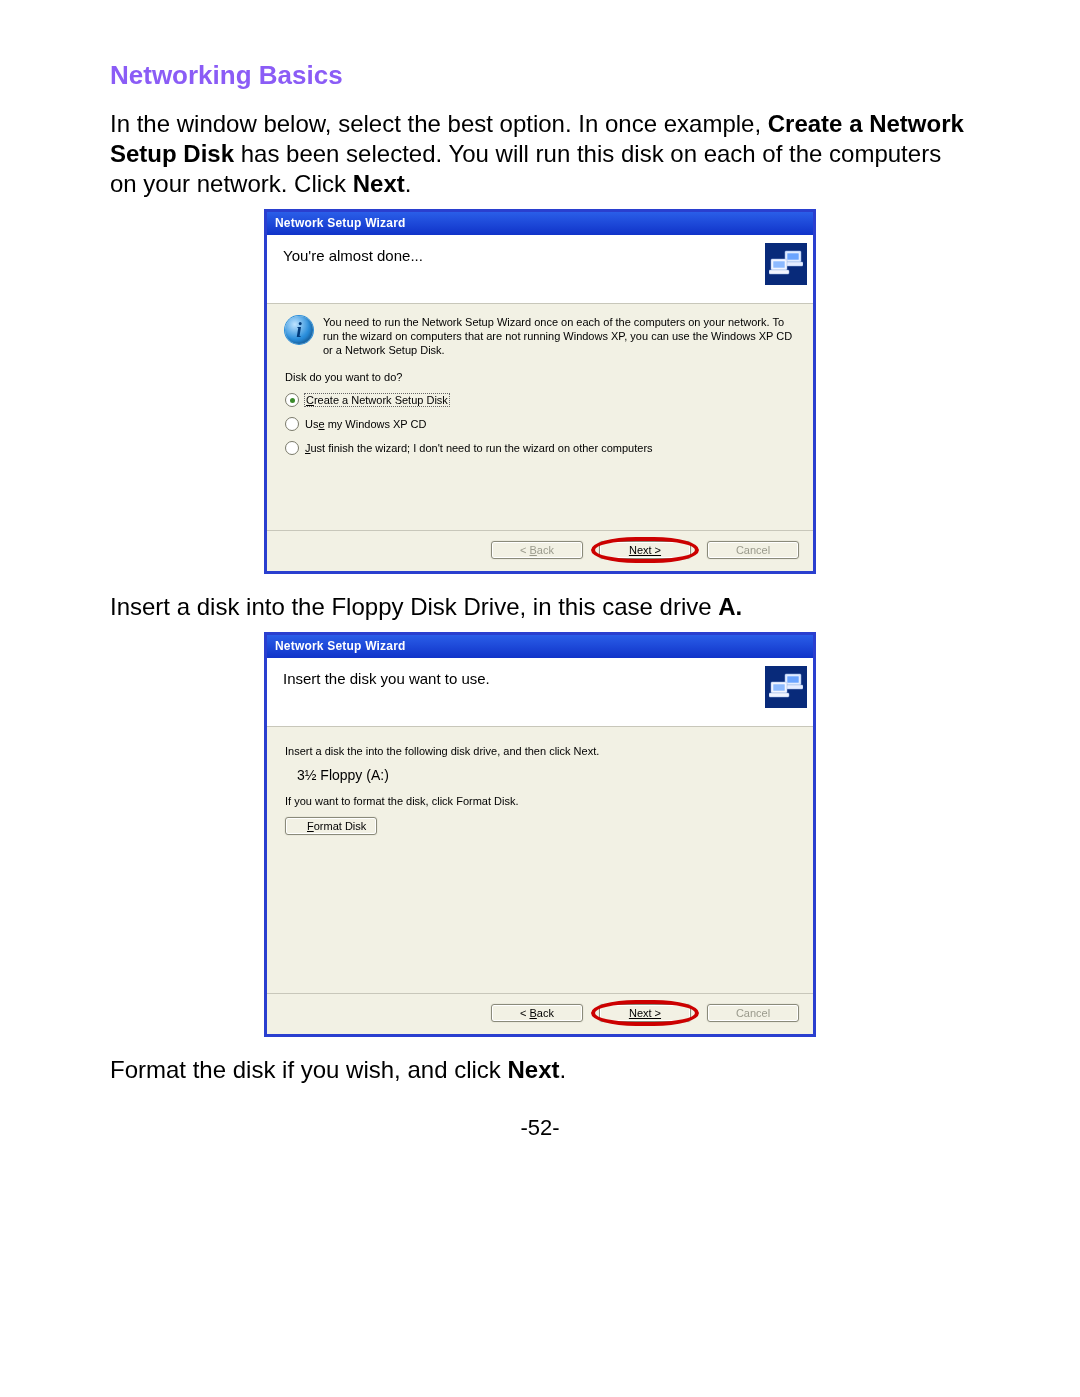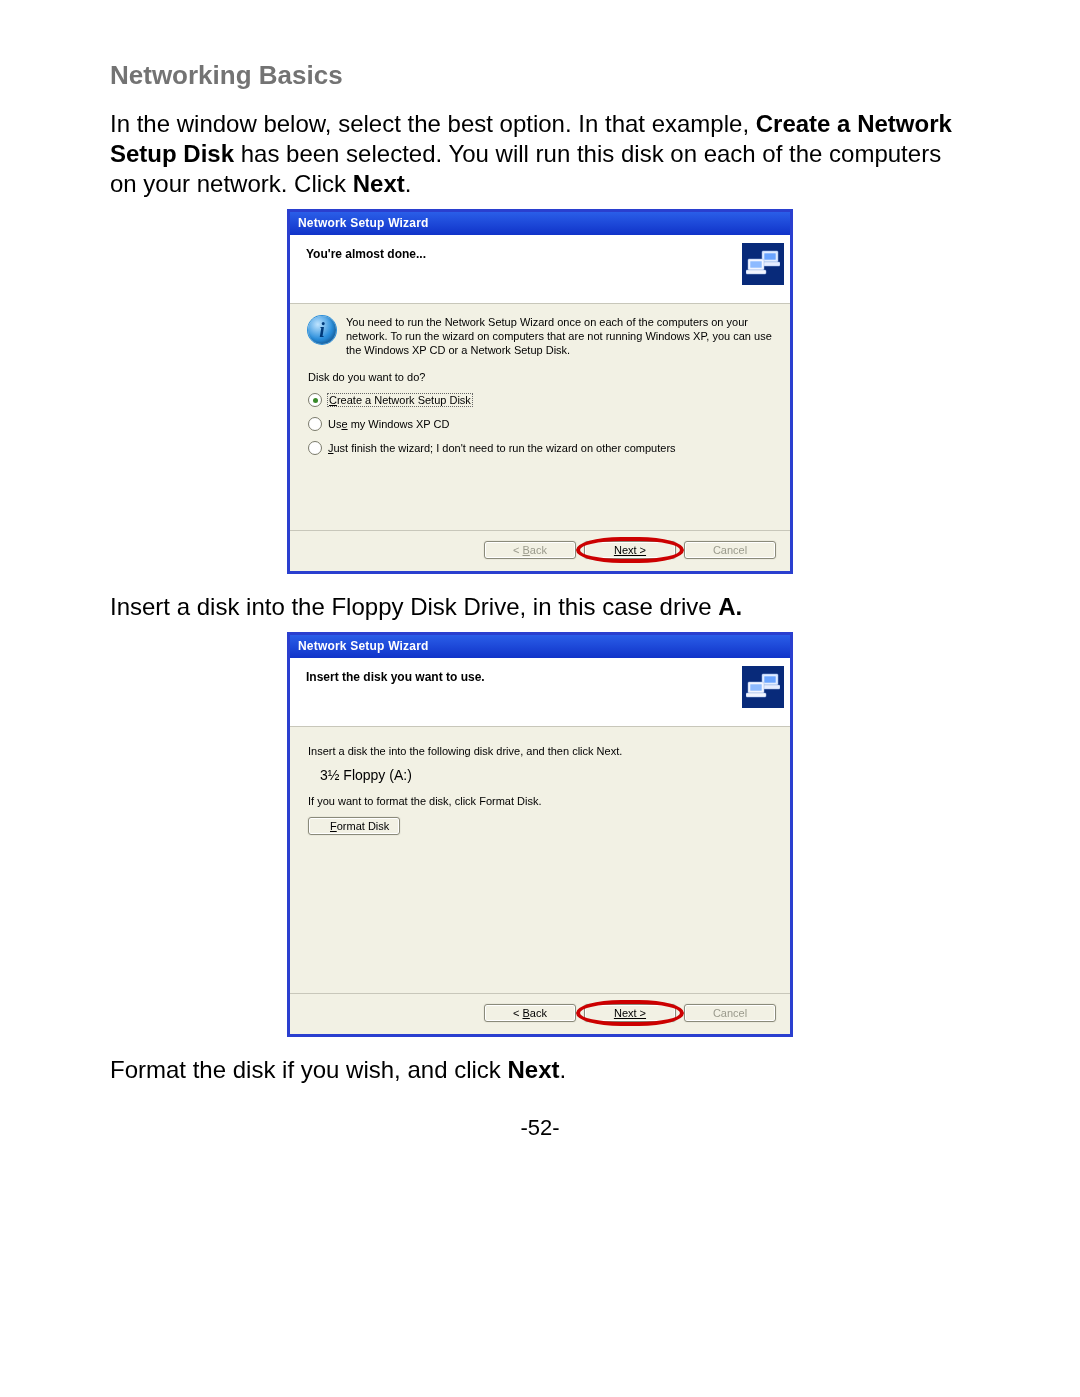--- a/index.html
+++ b/index.html
@@ -9,35 +9,35 @@
     font-family: Arial, Helvetica, sans-serif;
     color: #000;
   }
   .page {
     width: 1080px;
     margin: 0 auto;
     padding: 60px 110px 40px 110px;
     box-sizing: border-box;
   }
   .section-title {
-    color: #737373;
+    color: #8b5cf6;
     font-size: 26px;
     font-weight: bold;
     margin: 0 0 18px 0;
   }
   .body-text {
     font-size: 24px;
     line-height: 1.25;
     margin: 0 0 10px 0;
   }
   .body-text b { font-weight: bold; }
 
   .wizard-wrap {
     margin: 8px auto 18px auto;
-    width: 506px;
+    width: 552px;
   }
   .wizard {
     border: 3px solid #2a3fcf;
     background: #f2f1e4;
     font-family: Tahoma, Arial, sans-serif;
     font-size: 11px;
     color: #000;
     position: relative;
   }
   .wizard .titlebar {
@@ -51,22 +51,22 @@
   .wizard .header {
     background: #fff;
     padding: 8px 6px 8px 16px;
     display: flex;
     align-items: flex-start;
     justify-content: space-between;
     border-bottom: 1px solid #c8c7ba;
     min-height: 52px;
   }
   .wizard .header .subtitle {
-    font-weight: bold;
-    font-size: 12px;
+    font-weight: normal;
+    font-size: 15px;
     padding-top: 4px;
   }
   .wizard .header-icon {
     width: 42px;
     height: 42px;
     background: #082a7a;
     display: flex;
     align-items: center;
     justify-content: center;
     flex-shrink: 0;
@@ -133,21 +133,21 @@
     box-shadow: inset 0 0 0 1px #fff, 0 0 0 1px rgba(0,0,0,0.03);
   }
   .xp-button .ul { text-decoration: underline; }
   .xp-button.disabled { color: #9a9a8c; }
 
   .button-bar {
     border-top: 1px solid #c8c7ba;
     padding: 10px 14px 12px 14px;
     display: flex;
     justify-content: flex-end;
-    gap: 8px;
+    gap: 16px;
     align-items: center;
     position: relative;
   }
   .next-holder { position: relative; display: inline-block; }
   .red-circle {
     position: absolute;
     left: -8px; right: -8px; top: -4px; bottom: -4px;
     border: 4px solid #cc0000;
     border-radius: 50% / 60%;
     pointer-events: none;
@@ -158,21 +158,21 @@
     margin-top: 30px;
   }
 </style>
 </head>
 <body>
 
 <div class="page">
   <div class="section-title">Networking Basics</div>
 
   <p class="body-text">
-    <span>In the window below, select the best option.    In that example, </span><b>Create a Network Setup Disk</b><span> has been selected.    You will run this disk on each of the computers on your network.    Click </span><b>Next</b><span>.</span>
+    <span>In the window below, select the best option.    In once example, </span><b>Create a Network Setup Disk</b><span> has been selected.    You will run this disk on each of the computers on your network.    Click </span><b>Next</b><span>.</span>
   </p>
 
   <div class="wizard-wrap">
     <div class="wizard">
       <div class="titlebar">Network Setup Wizard</div>
       <div class="header">
         <div class="subtitle">You're almost done...</div>
         <div class="header-icon">
           <svg width="34" height="30" viewBox="0 0 34 30">
             <g fill="#fff" stroke="#fff" stroke-width="0.5">

